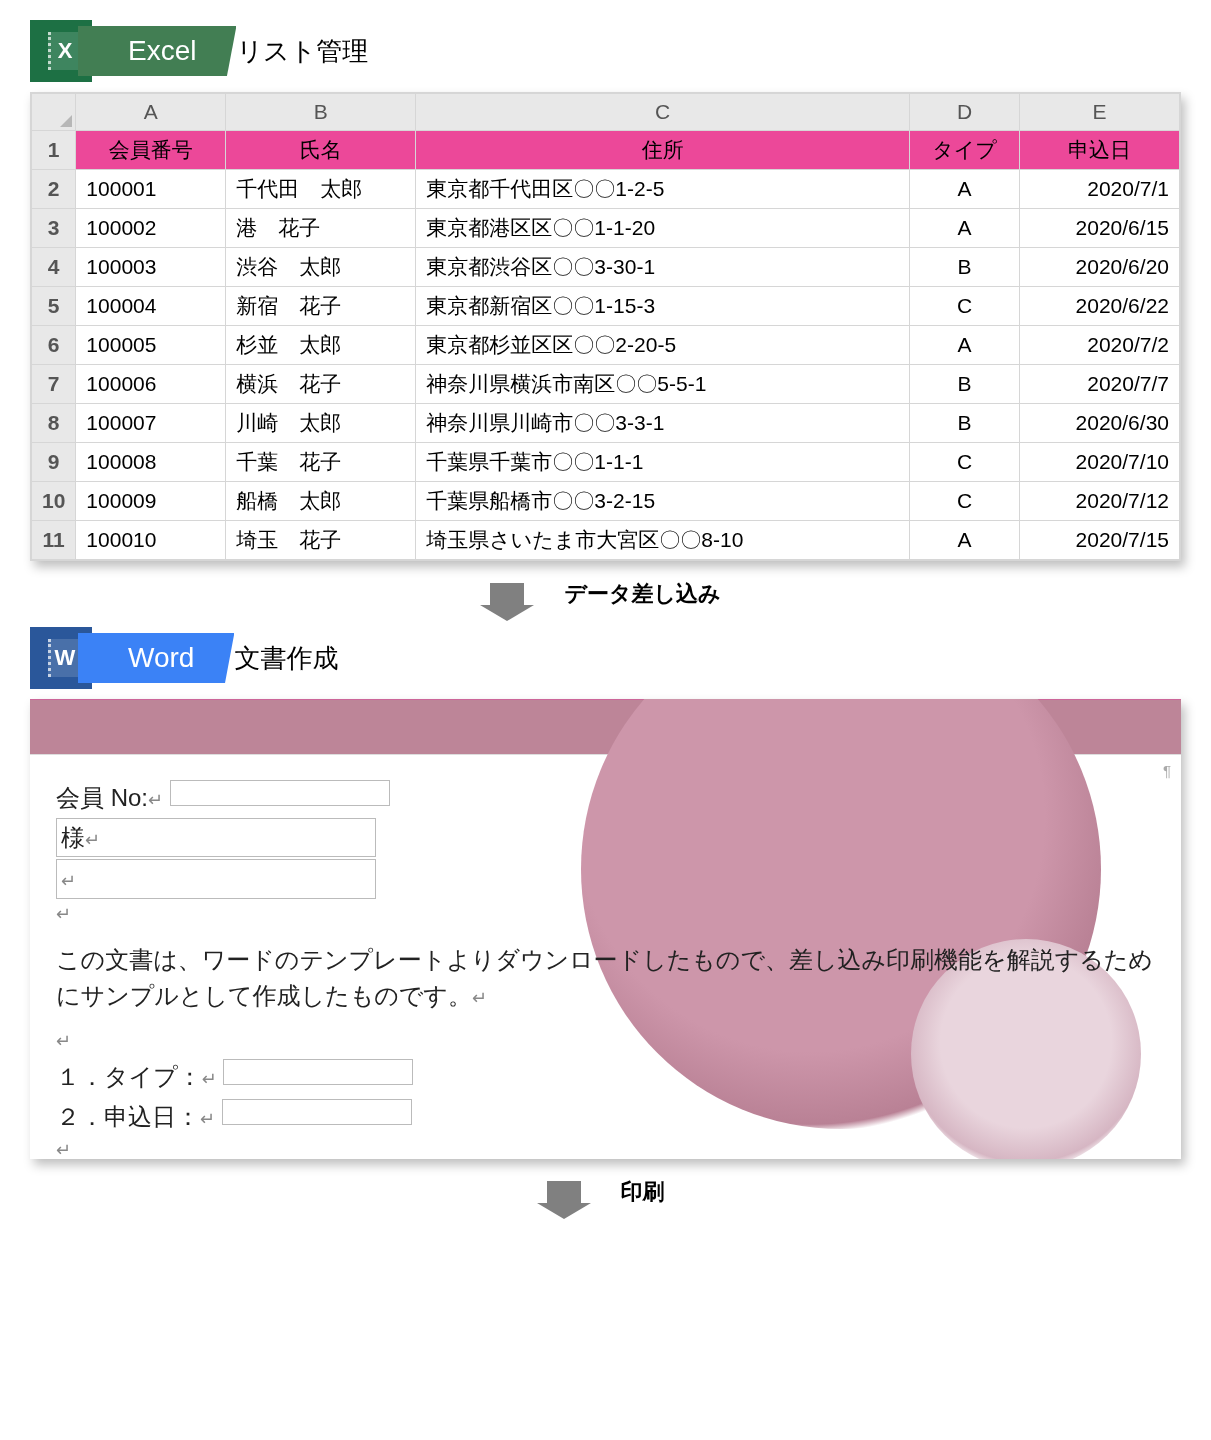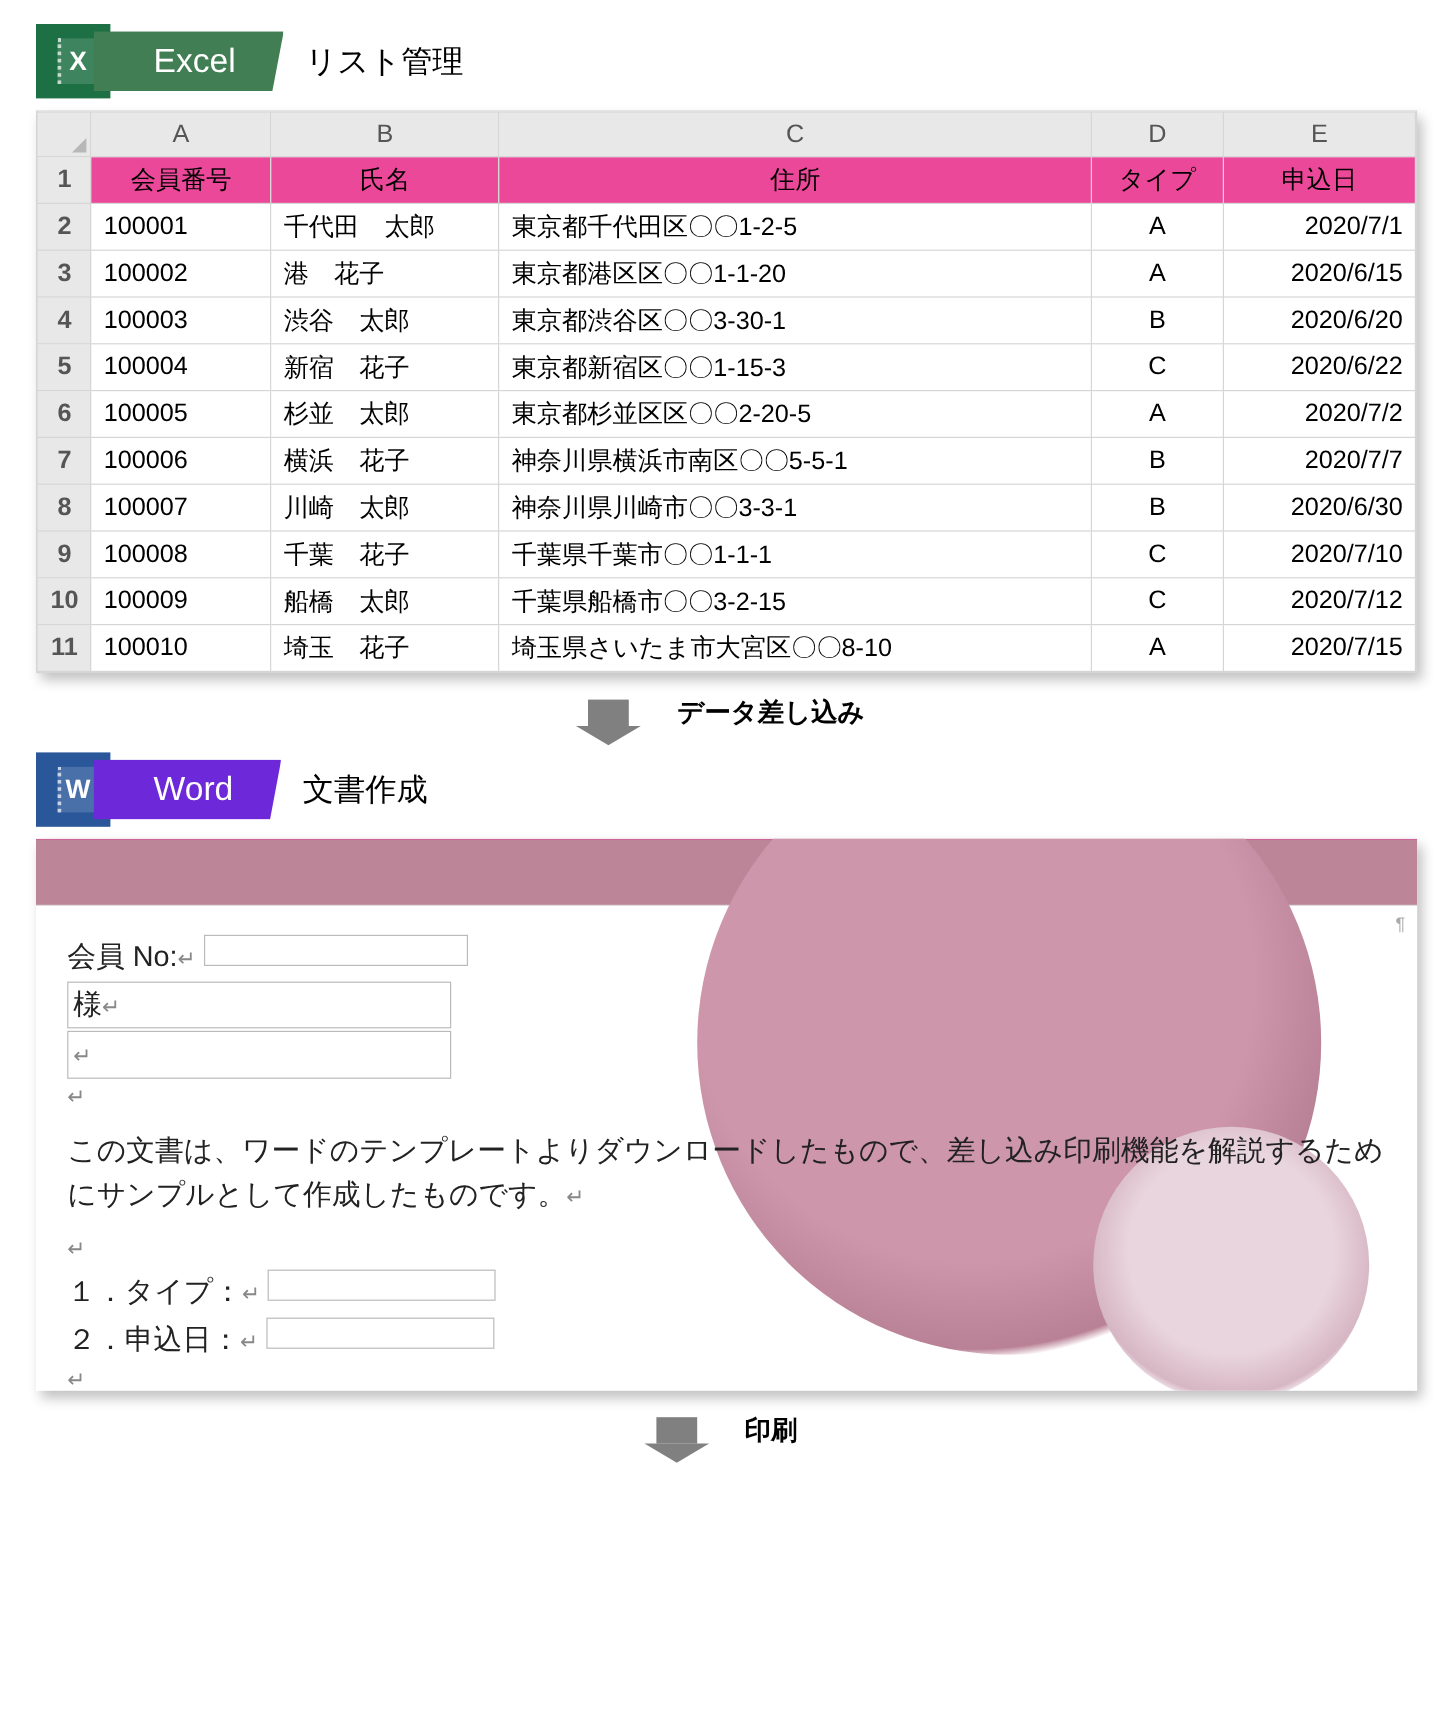--- a/index.html
+++ b/index.html
@@ -4,22 +4,22 @@
 <style>
   *{box-sizing:border-box;margin:0;padding:0}
   body{font-family:"Meiryo","Hiragino Kaku Gothic Pro",sans-serif;background:#fff;padding:10px 30px;width:1211px}
   .sec-head{display:flex;align-items:center;gap:0;margin:10px 0}
   .app-ico{width:62px;height:62px;display:flex;align-items:center;justify-content:center;color:#fff}
   .x-ico{background:#1d7044}
   .w-ico{background:#2a579a}
   .app-ico-inner{background:rgba(255,255,255,.15);border-left:3px dotted rgba(255,255,255,.7);border-right:3px dotted rgba(255,255,255,.7);height:38px;width:34px;display:flex;align-items:center;justify-content:center;font-weight:bold;font-size:22px;margin-left:8px}
   .app-label{height:50px;padding:0 40px 0 50px;margin-left:-14px;display:flex;align-items:center;color:#fff;font-size:28px;clip-path:polygon(0 0,100% 0,94% 100%,0 100%)}
   .lab-x{background:#427e53}
-  .lab-w{background:#6d28d9}
-  .sec-title{font-size:26px;margin-left:18px;font-weight:normal}
+  .lab-w{background:#3b82f6}
+  .sec-title{font-size:26px;margin-left:0;font-weight:normal}
   .sheet{margin:6px 0 10px;border:1px solid #d6d6d6;box-shadow:4px 6px 10px rgba(0,0,0,.25)}
   table{border-collapse:collapse;width:100%;font-size:21px}
   th,td{border:1px solid #d6d6d6;padding:5px 10px;height:37px}
   .col-hdr{background:#e8e8e8;text-align:center;color:#555;font-weight:normal}
   .row-hdr{background:#e8e8e8;text-align:center;color:#555;width:44px}
   .data-hdr{background:#ec4899;text-align:center}
   td.num{text-align:left}
   td.type{text-align:center}
   td.date{text-align:right}
   .corner{background:#e8e8e8;position:relative}

